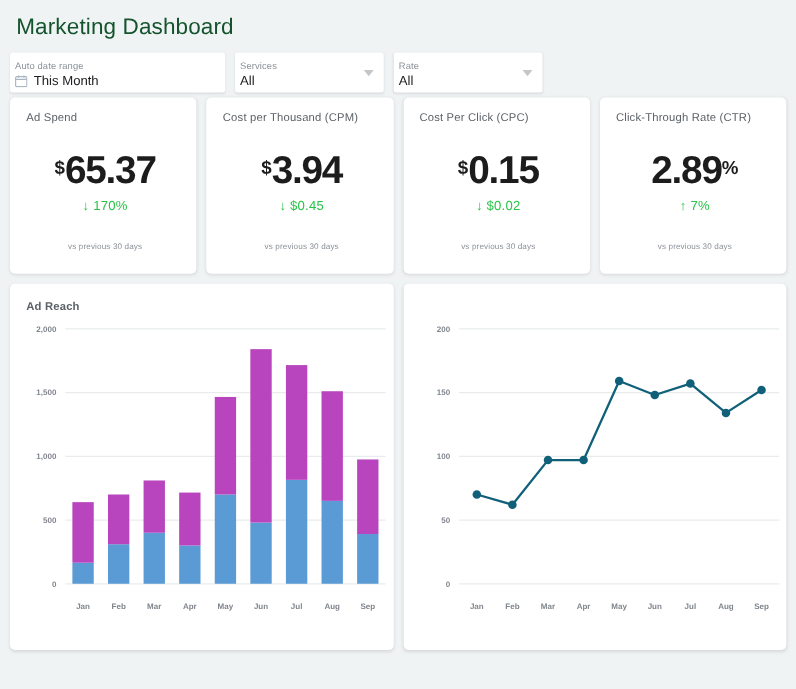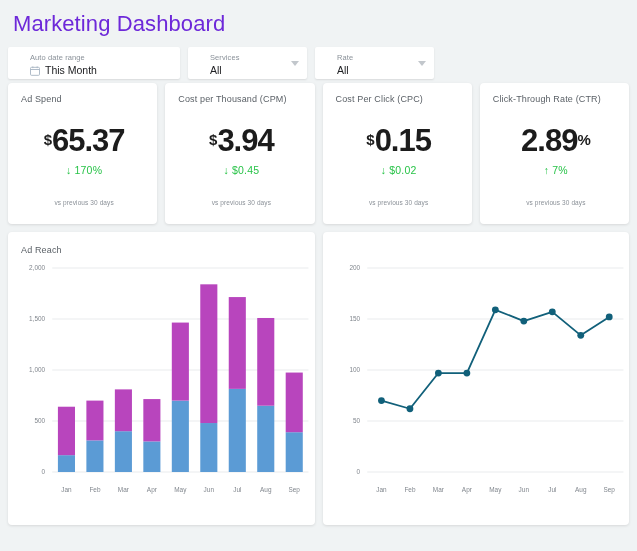--- a/index.html
+++ b/index.html
@@ -6,30 +6,30 @@
   html, body {
     width: 637px; height: 551px;
     background: #f0f3f4;
     font-family: "Liberation Sans", sans-serif;
     overflow: hidden;
   }
   .page { width: 637px; height: 551px; position: relative; padding: 0 8px; }
 
   
   .page-title {
-    font-size: 22px; color: #6d28d9; font-weight: 400;
+    font-size: 18px; color: #14532d; font-weight: 400;
     padding: 11px 0 10px 5px; letter-spacing: .1px;
   }
 
   
   .filters { display: flex; gap: 8px; height: 32px; }
   .filter {
     background: #ffffff; border-radius: 2px;
     box-shadow: 0 1px 2px rgba(0,0,0,.10);
-    position: relative; padding: 3px 8px 0 22px;
+    position: relative; padding: 3px 8px 0 4px;
     display: flex; flex-direction: column; justify-content: center;
   }
   .filter-date { width: 172px; }
   .filter-sel  { width: 119px; }
   .filter-label {
     font-size: 7.5px; color: #8a9199; line-height: 10px; letter-spacing: .1px;
   }
   .filter-value {
     font-size: 10.5px; color: #202124; font-weight: normal;
     line-height: 14px; display: flex; align-items: center; gap: 5px;
@@ -69,21 +69,21 @@
   .kpi-foot {
     font-size: 6.5px; color: #8b9198; text-align: center;
     padding-bottom: 18px; letter-spacing: .1px;
   }
 
   
   .charts { display: flex; gap: 8px; margin-top: 8px; }
   .chart-card {
     flex: 1; height: 293px; background: #fff; border-radius: 4px;
     box-shadow: 0 1px 3px rgba(0,0,0,.11);
-    padding: 13px 10px 0 13px; position: relative;
+    padding: 13px 10px 0 13px; position: relative; font-weight: bold;
   }
   .chart-title { font-size: 9px; color: #5b6167; letter-spacing: .15px; }
   .plot { position: absolute; left: 0; top: 28px; width: 100%; height: 258px; }
   .plot svg { width: 100%; height: 100%; display: block; }
   .axis-text { font-size: 6.4px; fill: #80868d; font-family: "Liberation Sans", sans-serif; }
   .grid-line { stroke: #e9ecee; stroke-width: 1; }
 </style>
 </head>
 <body>
 

